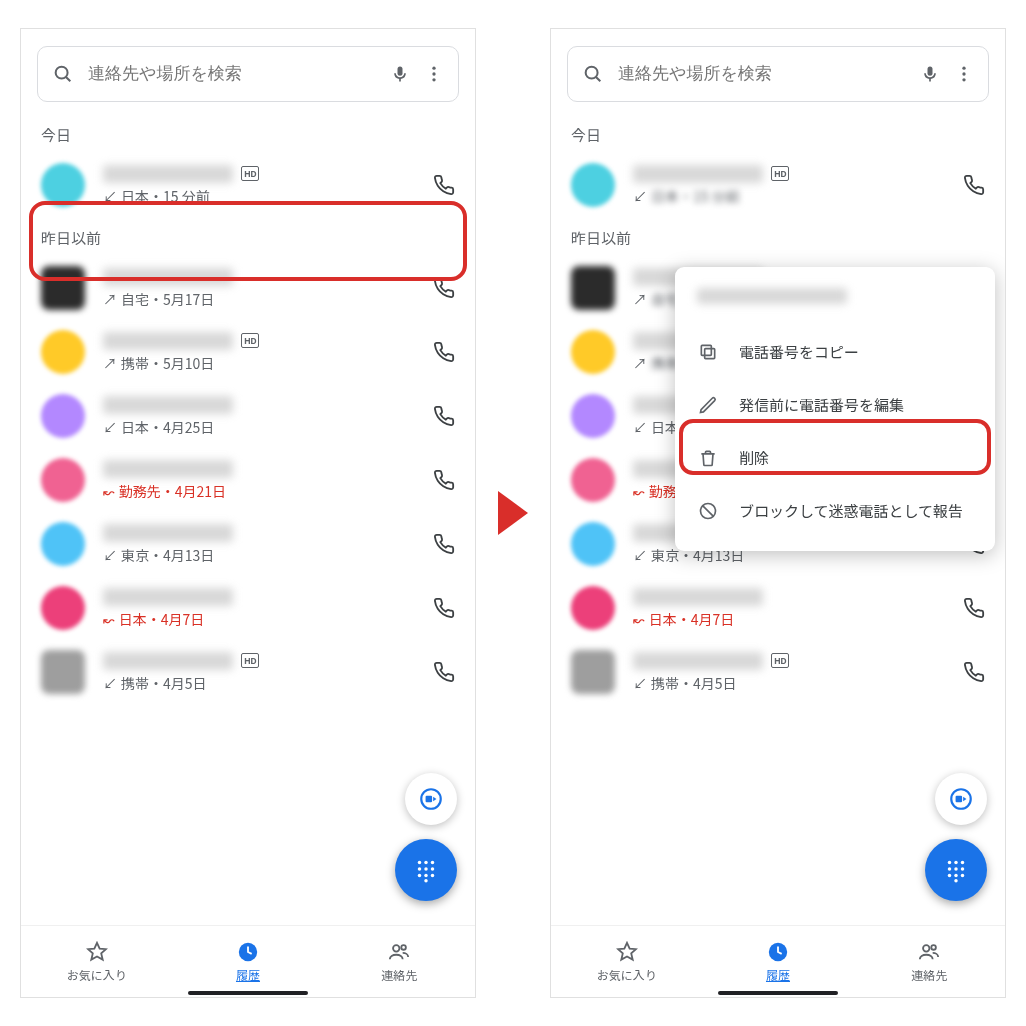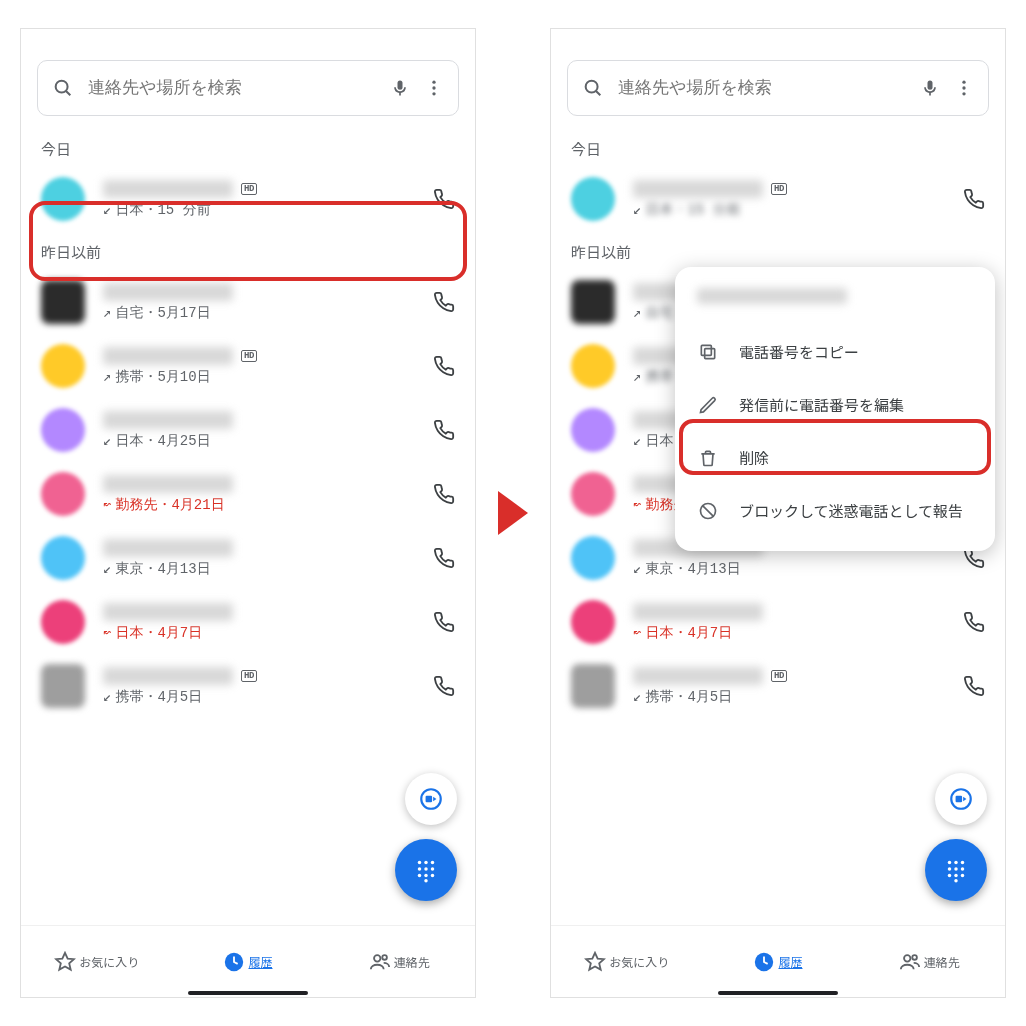--- a/index.html
+++ b/index.html
@@ -15,21 +15,21 @@
   }
   .screen {
     width: 456px;
     height: 970px;
     border: 1px solid #e0e0e0;
     background: #fff;
     position: relative;
     overflow: hidden;
   }
   .search-bar {
-    margin: 31px 16px 12px 16px;
+    margin: 17px 16px 12px 16px;
     height: 56px;
     border: 1px solid #dadce0;
     border-radius: 10px;
     display: flex;
     align-items: center;
     padding: 0 14px;
     gap: 14px;
   }
   .search-bar input {
     flex: 1;
@@ -51,21 +51,21 @@
     gap: 18px;
     position: relative;
   }
   .avatar {
     width: 44px; height: 44px;
     border-radius: 50%;
     flex-shrink: 0;
     filter: blur(2px);
   }
   .avatar.sq { border-radius: 8px; filter: blur(3px); }
-  .call-info { flex: 1; min-width: 0; font-family: Liberation Mono, monospace; }
+  .call-info { flex: 1; min-width: 0; }
   .call-name {
     font-size: 17px;
     color: #202124;
     display: flex;
     align-items: center;
     gap: 8px;
   }
   .name-blur {
     display: inline-block;
     width: 130px; height: 18px;
@@ -122,21 +122,21 @@
     position: absolute;
     bottom: 0; left: 0; right: 0;
     height: 72px;
     display: flex;
     border-top: 1px solid #f0f0f0;
     background: #fff;
   }
   .nav-item {
     flex: 1;
     display: flex;
-    flex-direction: row;
+    flex-direction: column;
     align-items: center;
     justify-content: center;
     gap: 3px;
     font-size: 12px;
     color: #5f6368;
   }
   .nav-item.active { color: #1a73e8; text-decoration: underline; }
   .nav-indicator {
     position: absolute;
     bottom: 2px;
@@ -151,21 +151,21 @@
     border-top: 22px solid transparent;
     border-bottom: 22px solid transparent;
     border-left: 30px solid #d92e2a;
   }
   .context-menu {
     position: absolute;
     top: 238px;
     right: 10px;
     width: 320px;
     background: #fff;
-    border-radius: 16px;
+    border-radius: 9px;
     box-shadow: 0 4px 20px rgba(0,0,0,0.25);
     padding: 14px 0;
     z-index: 20;
   }
   .menu-header {
     padding: 4px 22px 16px 22px;
   }
   .menu-header .name-blur { width: 150px; height: 16px; }
   .menu-item {
     display: flex;

